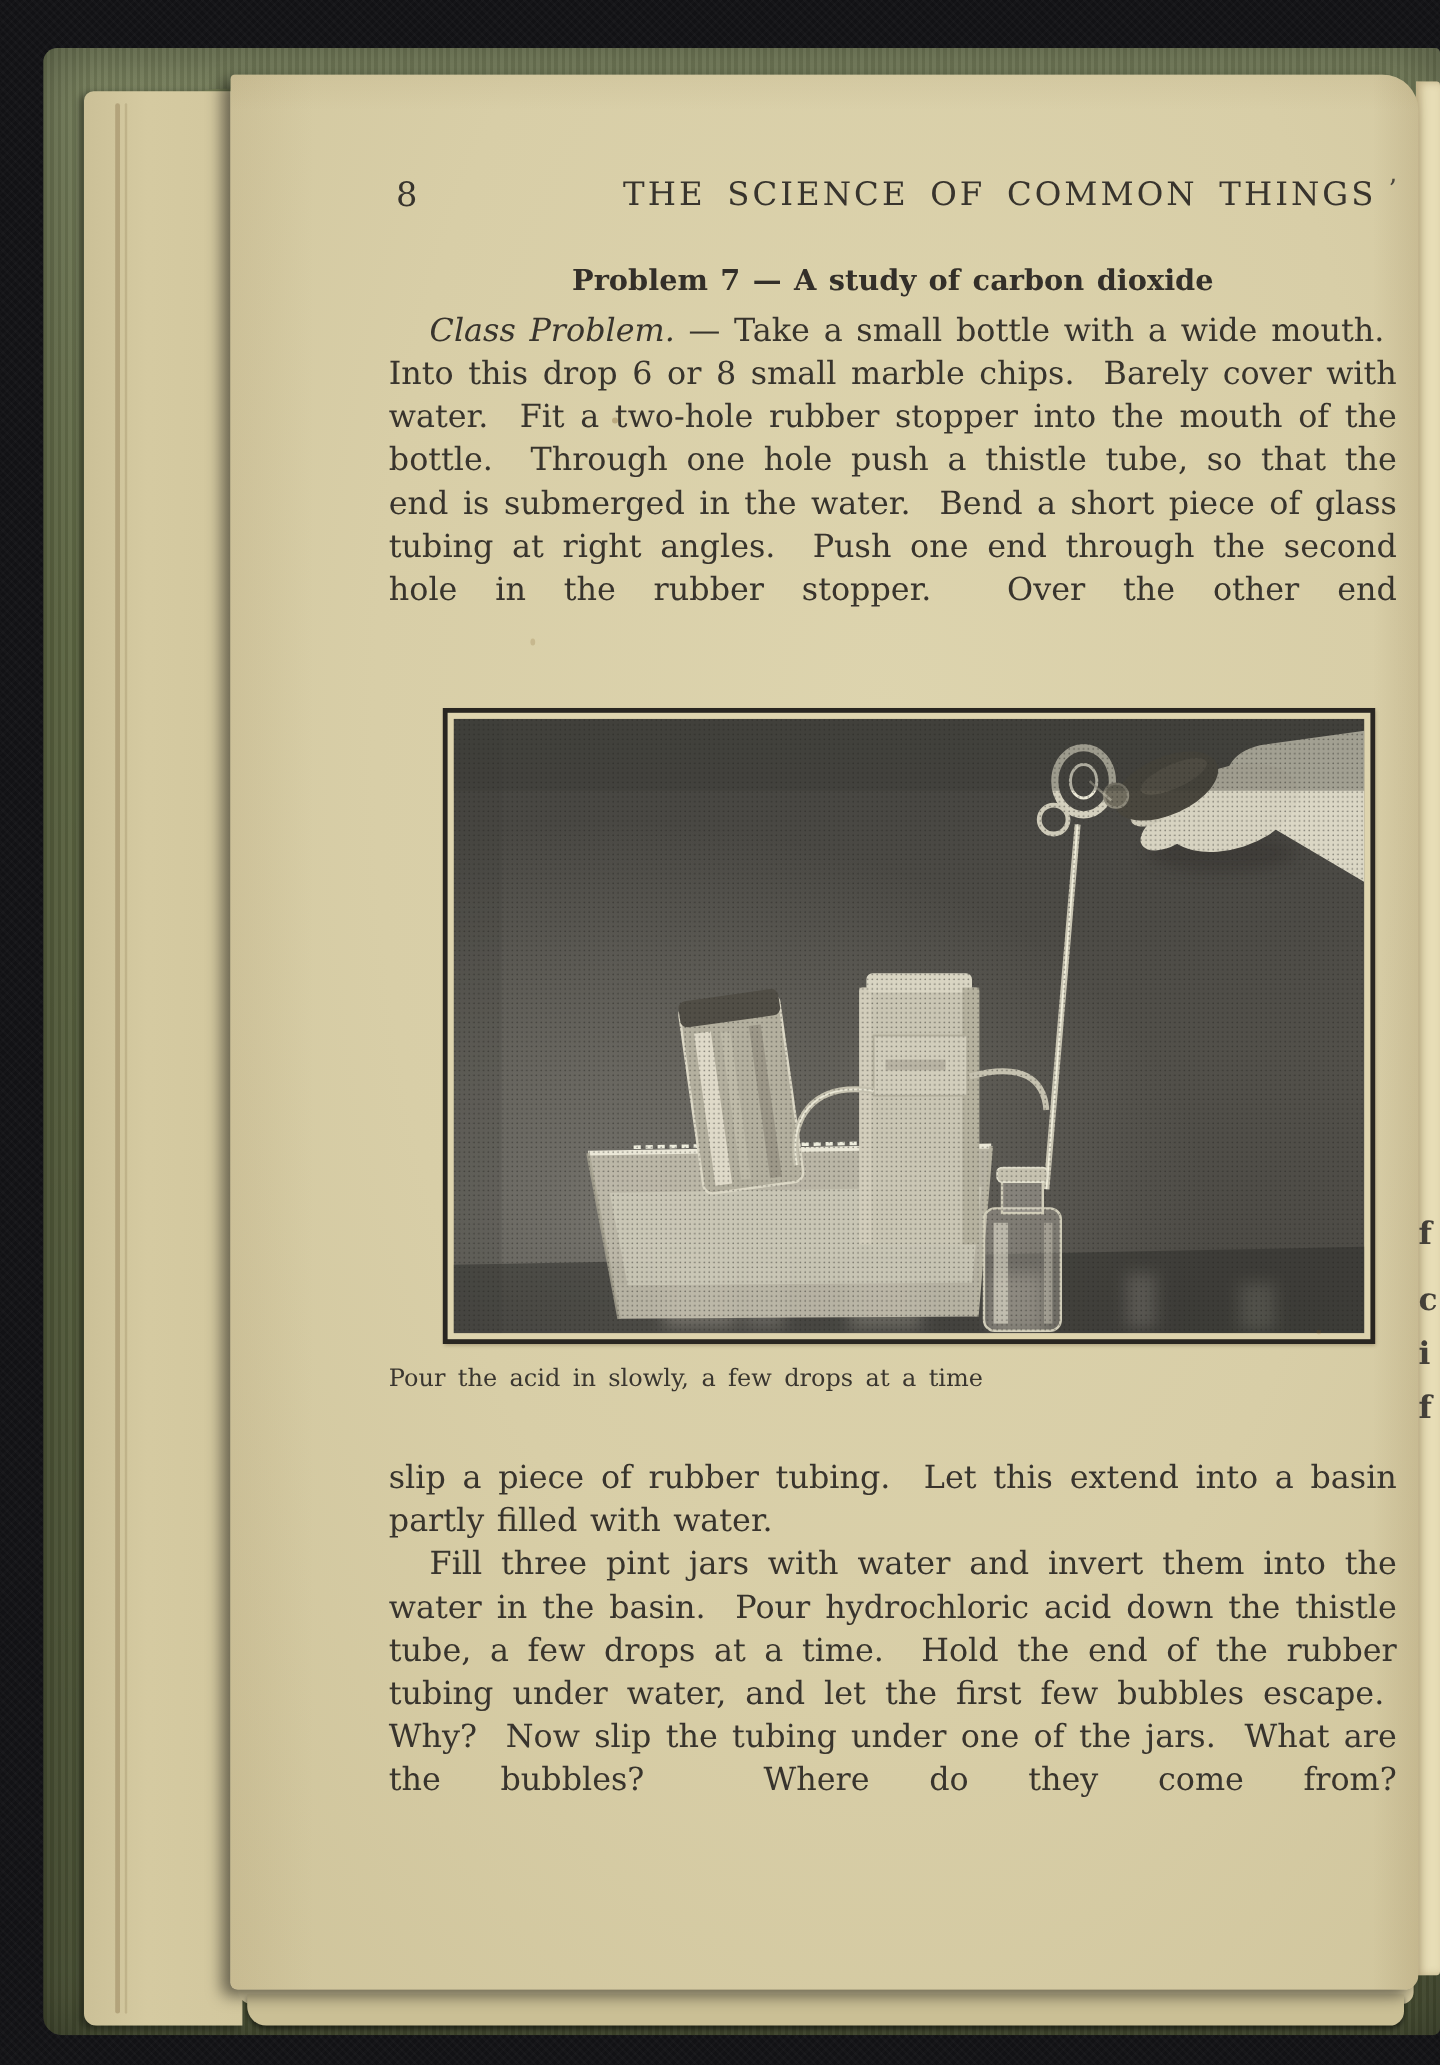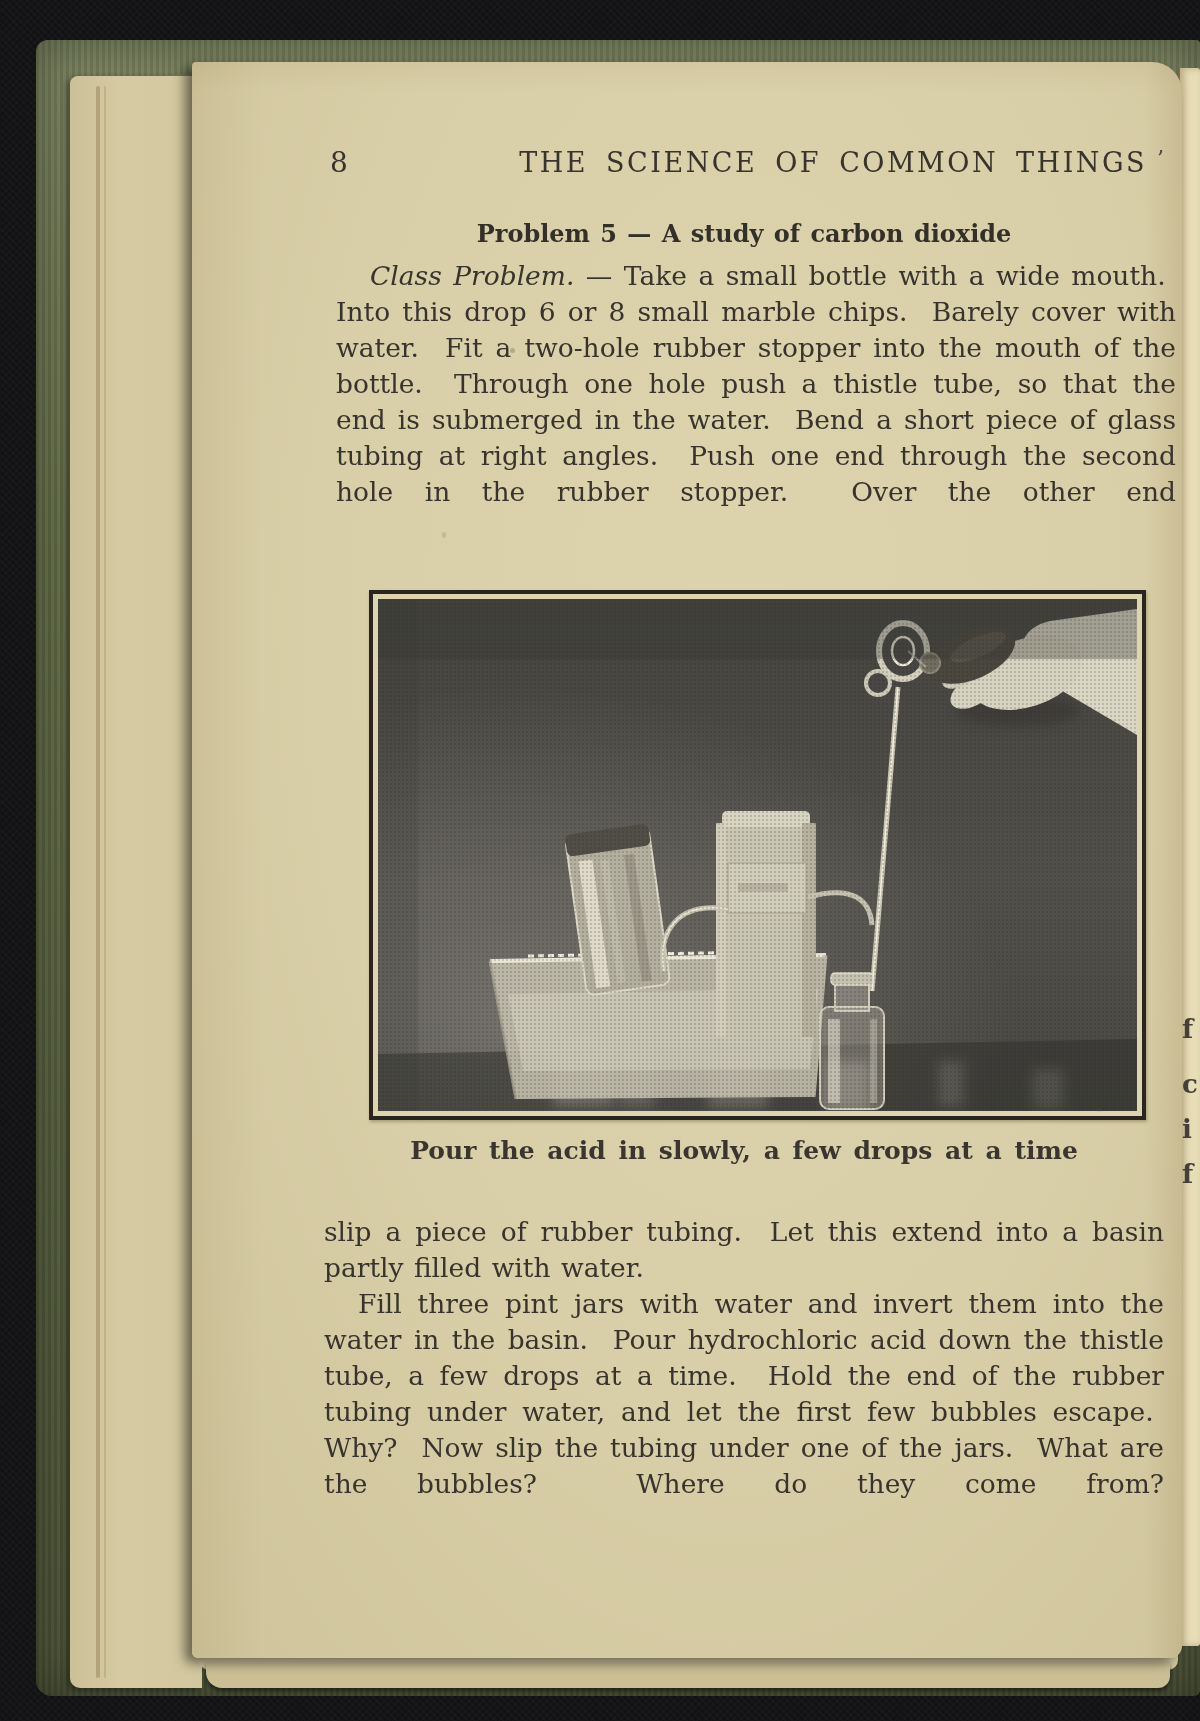--- a/index.html
+++ b/index.html
@@ -64,32 +64,32 @@
   .header-mark{font-size:22px;letter-spacing:0;margin-left:10px;vertical-align:6px;color:#4a463e;}
   .section-heading{
     position:absolute;left:132px;top:157px;width:840px;text-align:center;
     font-size:24px;font-weight:bold;word-spacing:2px;color:#332f29;
   }
   .body-text{
     position:absolute;left:132px;width:840px;
     font-size:26.5px;line-height:36px;word-spacing:2px;
     text-align:justify;margin:0;
   }
-  .p1{top:196px;text-indent:34px;text-align-last:justify;margin-left:12px;}
+  .p1{top:196px;text-indent:34px;text-align-last:justify;}
   .p2{top:1152px;}
   .p3{top:1224px;text-indent:34px;text-align-last:justify;}
   .lead-italic{font-style:italic;}
   .figure{position:absolute;left:177px;top:528px;}
   .photo-frame{
     border:4px solid #292621;padding:5px;background:#ded4ae;
     width:759px;height:512px;box-shadow:1px 2px 3px rgba(90,70,40,.35);
   }
   .caption{
-    position:absolute;left:132px;top:1074px;width:840px;text-align:center;
-    font-size:25px;font-weight:bold;word-spacing:4px;color:#3a362f;
+    position:absolute;left:132px;top:1074px;width:840px;text-align:left;
+    font-size:20px;font-weight:normal;word-spacing:4px;color:#3a362f;
   }
   .speck{position:absolute;border-radius:50%;background:rgba(130,95,45,.35);}
   .speck.k1{left:318px;top:286px;width:5px;height:5px;}
   .speck.k2{left:250px;top:470px;width:4px;height:6px;opacity:.6;}
   .speck.k3{left:905px;top:1046px;width:4px;height:4px;opacity:.5;}
 </style>
 </head>
 <body>
 
 <div class="cover">
@@ -110,21 +110,21 @@
   <span style="top:1046px">i</span>
   <span style="top:1091px">f</span>
 </div>
 
 <div class="main-page">
 
   <div class="page-num">8</div>
 
   <div class="running-header"><span>THE SCIENCE OF COMMON THINGS</span><span class="header-mark">’</span></div>
 
-  <div class="section-heading">Problem 5 — A study of carbon dioxide</div>
+  <div class="section-heading">Problem 7 — A study of carbon dioxide</div>
 
   <p class="body-text p1"><span class="lead-italic">Class Problem.</span><span> — Take a small bottle with a wide mouth.&nbsp; Into this drop 6 or 8 small marble chips.&nbsp; Barely cover with water.&nbsp; Fit a two-hole rubber stopper into the mouth of the bottle.&nbsp; Through one hole push a thistle tube, so that the end is submerged in the water.&nbsp; Bend a short piece of glass tubing at right angles.&nbsp; Push one end through the second hole in the rubber stopper.&nbsp; Over the other end</span></p>
 
   <div class="figure">
     <div class="photo-frame">
       <svg width="759" height="512" viewBox="0 0 759 512" role="img" aria-label="Black-and-white photograph: a hand pours acid from a small dark bottle into a thistle tube leading into a white-covered generator bottle; rubber tubing runs to a glass basin of water holding an inverted jar; a small glass collecting bottle stands at right.">
         <defs>
           <linearGradient id="pbg" x1="0" y1="0" x2="0" y2="1">
             <stop offset="0" stop-color="#454440"></stop>
             <stop offset="0.55" stop-color="#52504a"></stop>

